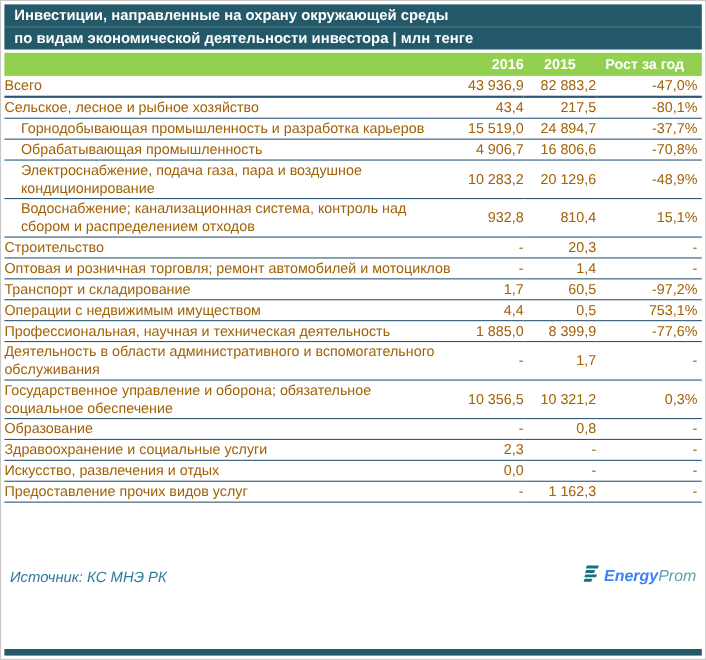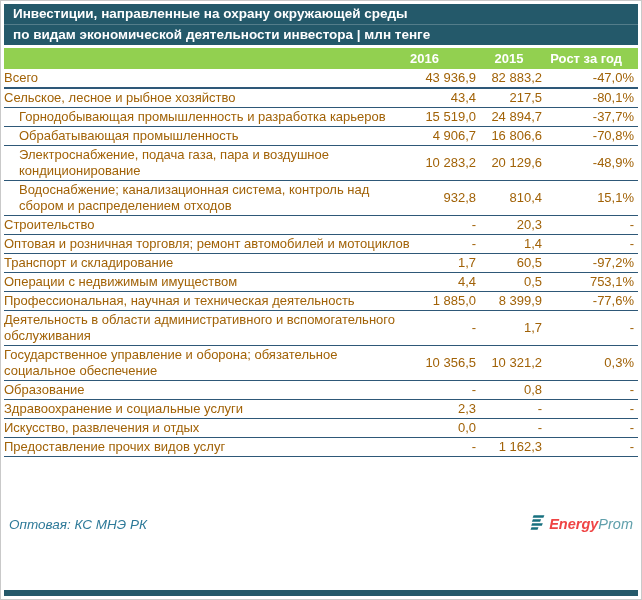--- a/index.html
+++ b/index.html
@@ -11,21 +11,21 @@
   }
   .title-block { background:#24596a; color:#ffffff; font-weight:bold; font-size:13.5px; }
   .title-line { padding:2px 9px; line-height:16px; }
   .title-line.second { border-top:1px solid rgba(255,255,255,0.22); }
   .gap { height:3px; }
   .band {
     display:flex; align-items:center; background:#92d050; color:#ffffff;
     font-weight:bold; font-size:13px; height:21px;
   }
   .band .spacer { flex:1; }
-  .band .col-a { width:66px; text-align:left; }
+  .band .col-a { width:66px; text-align:right; }
   .band .col-b { width:66px; text-align:center; }
   .band .col-c { width:96px; text-align:right; padding-right:16px; box-sizing:border-box; }
 
   table.inv {
     border-collapse:collapse; width:100%; table-layout:fixed;
     font-size:13px; color:#a16207;
   }
   table.inv tr { border-bottom:1.5px solid #2e5878; }
   table.inv tr.total { border-bottom-width:2.5px; }
   table.inv td { padding:1px 0; line-height:16px; vertical-align:middle; }
@@ -34,21 +34,21 @@
   td.num { text-align:right; padding-right:3px; }
   td.num.growth { padding-right:4px; }
 
   .source-row {
     flex:1; display:flex; justify-content:space-between; align-items:center;
     padding:3px 5px 2px 5px;
   }
   .source { color:#2e7a99; font-style:italic; font-size:13.5px; }
   .logo { display:flex; align-items:center; gap:3px; }
   .logo-text { font-style:italic; font-size:14.5px; }
-  .logo-energy { font-weight:bold; color:#ef4444; }
+  .logo-energy { font-weight:bold; color:#3b82f6; }
   .logo-prom { color:#5f9fab; }
   .bottom-bar { height:6px; background:#24596a; }
 </style>
 </head>
 <body>
 
 <div class="page">
 
   <div class="title-block">
     <div class="title-line">Инвестиции, направленные на охрану окружающей среды</div>
@@ -171,21 +171,21 @@
         <tr>
           <td class="lbl">Предоставление прочих видов услуг</td>
           <td class="num">-</td>
           <td class="num">1 162,3</td>
           <td class="num growth">-</td>
         </tr>
       </tbody>
   </table>
 
   <div class="source-row">
-    <div class="source">Оптовая: КС МНЭ РК</div>
+    <div class="source">Источник: КС МНЭ РК</div>
     <div class="logo">
       <span>
         <svg width="17" height="17" viewBox="0 0 17 17" aria-hidden="true">
           <g fill="#17707f">
             <path d="M4.6 1.2 h10.8 l-1.0 2.6 H3.6 z"></path>
             <path d="M3.9 5.2 h8.2 l-1.0 2.6 H2.9 z"></path>
             <path d="M3.2 9.2 h10.6 l-1.0 2.6 H2.2 z"></path>
             <path d="M2.5 13.2 h7.0 l-1.0 2.6 H1.5 z"></path>
           </g>
         </svg>

